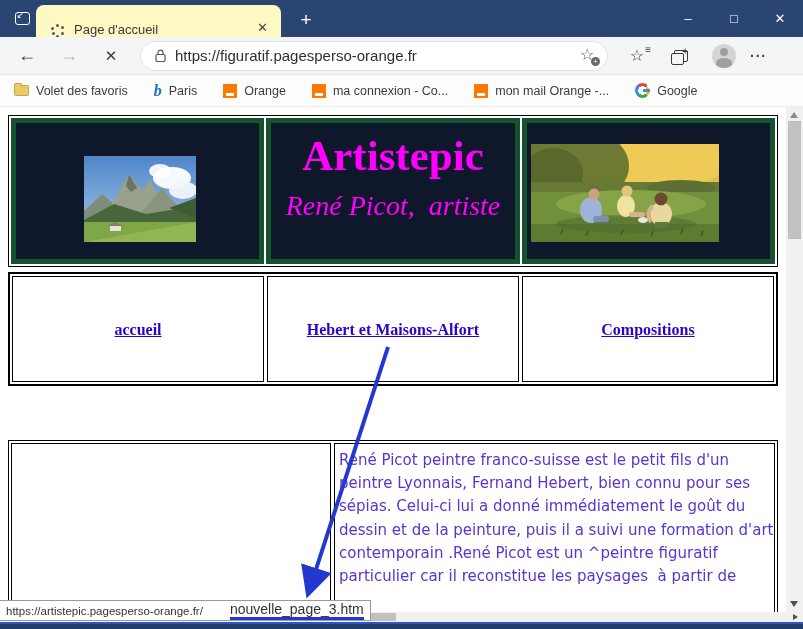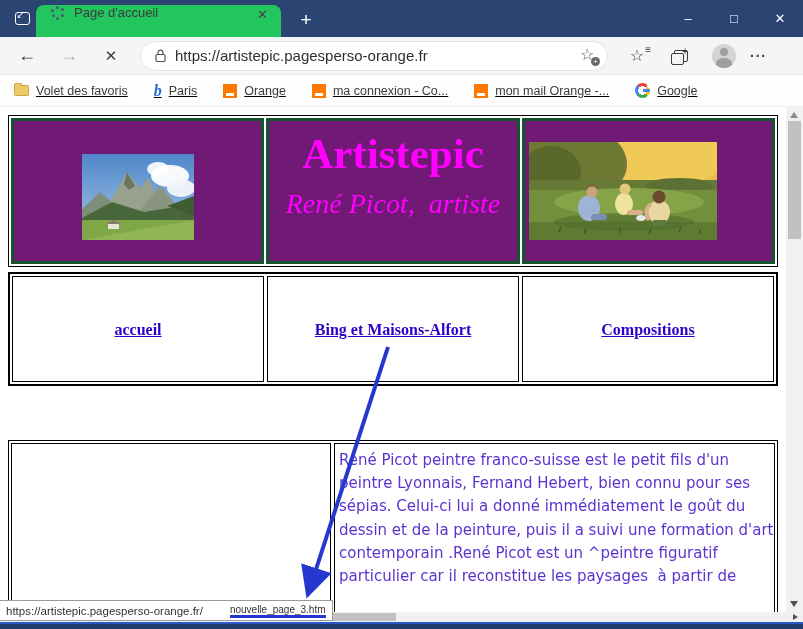--- a/index.html
+++ b/index.html
@@ -5,22 +5,22 @@
   * { margin:0; padding:0; box-sizing:border-box; }
   html,body { width:803px; height:629px; font-family:"Liberation Sans", sans-serif; }
   .window { position:relative; width:803px; height:629px; overflow:hidden; background:#fff; }
 
   
   .titlebar { position:absolute; left:0; top:0; width:803px; height:37px; background:#2b4573; }
   .ws-btn { position:absolute; left:10px; top:7px; width:24px; height:22px; border-radius:4px;
             display:flex; align-items:center; justify-content:center; }
   .ws-box { width:15px; height:13px; border:1.6px solid #fff; border-radius:3px; position:relative; }
   .ws-box::after { content:"↙"; position:absolute; left:1px; top:-3px; color:#fff; font-size:9px; }
-  .tab { position:absolute; left:36px; top:5px; width:245px; height:32px; background:#22c55e;
-         border-radius:8px 8px 0 0; display:flex; align-items:flex-start; padding:0 8px; }
+  .tab { position:absolute; left:36px; top:5px; width:245px; height:32px; background:#fef9c3;
+         border-radius:8px 8px 0 0; display:flex; align-items:flex-end; padding:0 8px; }
   .favicon-dots { width:14px; height:14px; position:relative; margin:0 10px 0 6px; flex:0 0 auto; }
   .favicon-dots i { position:absolute; width:3px; height:3px; border-radius:50%; background:#4a5a74; }
   .favicon-dots i:nth-child(1){left:1px;top:4px;} .favicon-dots i:nth-child(2){left:2px;top:9px;}
   .favicon-dots i:nth-child(3){left:6px;top:12px;} .favicon-dots i:nth-child(4){left:11px;top:9px;}
   .favicon-dots i:nth-child(5){left:11px;top:3px;} .favicon-dots i:nth-child(6){left:6px;top:1px;}
   .tab-title { font-size:13px; color:#3b3b3b; flex:1 1 auto; white-space:nowrap; overflow:hidden; }
   .tab-close { color:#444; font-size:13px; padding:2px 5px; cursor:default; }
   .newtab { position:absolute; left:292px; top:6px; color:#fff; font-size:19px; font-weight:300;
             width:28px; height:28px; display:flex; align-items:center; justify-content:center; }
   .wincontrols { position:absolute; right:0; top:0; height:37px; display:flex; }
@@ -47,42 +47,42 @@
   .coll-box::before { content:""; position:absolute; left:-4px; top:2px; width:11px; height:10px;
                       border:1.5px solid #3a3a3a; border-radius:2px; background:#f4f5f7; }
   .coll-box::after { content:"+"; position:absolute; right:-1px; top:-5px; font-size:10px; color:#3a3a3a; }
   .avatar { width:24px; height:24px; border-radius:50%; background:#d4d4d4; position:relative; margin-left:16px; overflow:hidden; }
   .avatar::before { content:""; position:absolute; left:8px; top:4px; width:8px; height:8px; border-radius:50%; background:#9f9f9f; }
   .avatar::after { content:""; position:absolute; left:4px; top:14px; width:16px; height:10px; border-radius:50% 50% 0 0; background:#9f9f9f; }
   .ellipsis { margin-left:14px; letter-spacing:1px; font-weight:bold; color:#3a3a3a; font-size:14px; }
 
   
   .favbar { position:absolute; left:0; top:75px; width:803px; height:32px; background:#fdfdfe;
-            border-bottom:1px solid #ededed; display:flex; align-items:center; padding-left:14px;text-decoration:underline; }
+            border-bottom:1px solid #ededed; display:flex; align-items:center; padding-left:14px; }
   .favitem { display:flex; align-items:center; margin-right:26px; }
   .favlabel { font-size:12.5px; color:#3c3c3c; margin-left:7px; white-space:nowrap; }
   .folder { width:15px; height:11px; background:#ecca6a; border:1px solid #c9a83f; border-radius:1.5px; position:relative; }
   .folder::before { content:""; position:absolute; left:-1px; top:-3px; width:6px; height:3px; background:#ecca6a;
                     border:1px solid #c9a83f; border-bottom:none; border-radius:2px 2px 0 0; }
   .bing { font-family:"Liberation Serif", serif; font-style:italic; font-weight:bold; font-size:16px; color:#1a6fd4; line-height:14px; }
   .orange-sq { width:14px; height:14px; background:#ff7900; position:relative; }
   .orange-sq::after { content:""; position:absolute; left:3px; bottom:2px; width:8px; height:2.5px; background:#fff; }
   .g-icon { width:15px; height:15px; border-radius:50%;
             background: radial-gradient(circle at center, #fff 40%, transparent 41%),
                         conic-gradient(from -40deg, #ea4335 0 25%, #fbbc05 25% 50%, #34a853 50% 75%, #4285f4 75% 100%);
             position:relative; }
   .g-icon::after { content:""; position:absolute; right:0px; top:6px; width:7px; height:3px; background:#4285f4; }
   .g-icon::before { content:""; position:absolute; right:-1px; top:2px; width:4px; height:3px; background:#fff; transform:rotate(35deg); }
 
   
   .content { position:absolute; left:0; top:107px; width:803px; height:515px; background:#fff; overflow:hidden; }
 
   .header-table { position:absolute; left:8px; top:8px; width:770px; height:152px;
                   border:1px solid #000; display:flex; padding:2px; gap:2px; }
-  .header-cell { border:3px solid #14532d; background:#701a75; flex:1 1 0; position:relative; overflow:hidden; }
+  .header-cell { border:5px solid #14532d; background:#0f172a; flex:1 1 0; position:relative; overflow:hidden; }
   .mountain-wrap { position:absolute; left:68px; top:33px; width:112px; height:86px; }
   .title-cell { text-align:center; }
   .page-title { font-family:"Liberation Serif", serif; font-weight:bold; font-size:43px; color:#ff00ff; margin-top:8px; }
   .page-subtitle { font-family:"Liberation Serif", serif; font-weight:normal; font-style:italic; font-size:28px;
                    color:#ff00ff; line-height:36px; margin-top:8px; white-space:pre; }
   .painting-wrap { position:absolute; left:4px; top:21px; width:188px; height:98px; }
 
   .nav-table { position:absolute; left:8px; top:165px; width:770px; height:114px;
                border:2px solid #000; display:flex; padding:2px; gap:3px; }
   .nav-cell { border:1px solid #000; flex:1 1 0; display:flex; align-items:center; justify-content:center;
@@ -111,21 +111,21 @@
   .h-scroll { position:absolute; left:0; top:505px; width:803px; height:10px; background:#f1f1f1; z-index:30; }
   .h-thumb { position:absolute; left:330px; top:1px; width:66px; height:8px; background:#c1c1c1; }
   .tri-right { position:absolute; right:5px; top:2px; width:0; height:0;
                border-top:3.5px solid transparent; border-bottom:3.5px solid transparent; border-left:5px solid #505050; }
 
   
   .status-popup { position:absolute; left:0; top:493px; height:21px; background:#fff;
                   border:1px solid #9a9a9a; border-left:none; display:flex; align-items:center;
                   padding:0 6px 0 6px; z-index:60;gap:27px; }
   .status-text { font-size:11.5px; color:#333; white-space:nowrap; }
-  .status-link { font-size:10px; color:#333; white-space:nowrap; border-bottom:3px solid #2438d0; padding-bottom:0px; }
+  .status-link { font-size:14px; color:#333; white-space:nowrap; border-bottom:3px solid #2438d0; padding-bottom:0px; }
 
   .bottomstrip { position:absolute; left:0; top:622px; width:803px; height:7px;
                  background:#203d6d; border-top:2px solid #2a56c6; }
 </style>
 </head>
 <body>
 
 <div class="window">
 
   <div class="titlebar">
@@ -154,21 +154,21 @@
 
   <div class="toolbar">
     <div class="navbtn">←</div>
     <div class="navbtn disabled">→</div>
     <div class="navbtn stop">✕</div>
     <div class="addressbar">
       <svg class="lock-icon" viewBox="0 0 11 13">
         <rect x="1" y="5.5" width="9" height="7" rx="1.2" fill="none" stroke="#555" stroke-width="1.2"></rect>
         <path d="M3 5.5 V3.6 a2.5 2.5 0 0 1 5 0 V5.5" fill="none" stroke="#555" stroke-width="1.2"></path>
       </svg>
-      <span class="url-text">https://artistepic.pagesperso-orange.fr</span>
+      <span class="url-text">https://figuratif.pagesperso-orange.fr</span>
       <span class="star-add">☆</span>
     </div>
     <div class="hub-icon hub-star">☆</div>
     <div class="hub-icon">
         <div class="coll-box"></div>
       </div>
     <div class="avatar"></div>
     <div class="ellipsis">···</div>
   </div>
 
@@ -274,21 +274,21 @@
           </svg>
         </div>
       </div>
     </div>
 
     <div class="nav-table">
       <div class="nav-cell">
           <span class="nav-link">accueil</span>
         </div>
       <div class="nav-cell">
-          <span class="nav-link">Bing et Maisons-Alfort</span>
+          <span class="nav-link">Hebert et Maisons-Alfort</span>
         </div>
       <div class="nav-cell">
           <span class="nav-link">Compositions</span>
         </div>
     </div>
 
     <div class="bottom-table">
       <div class="bottom-cell empty"></div>
       <div class="bottom-cell textcell">
         <div class="article-line">René Picot peintre franco-suisse est le petit fils d'un</div>

